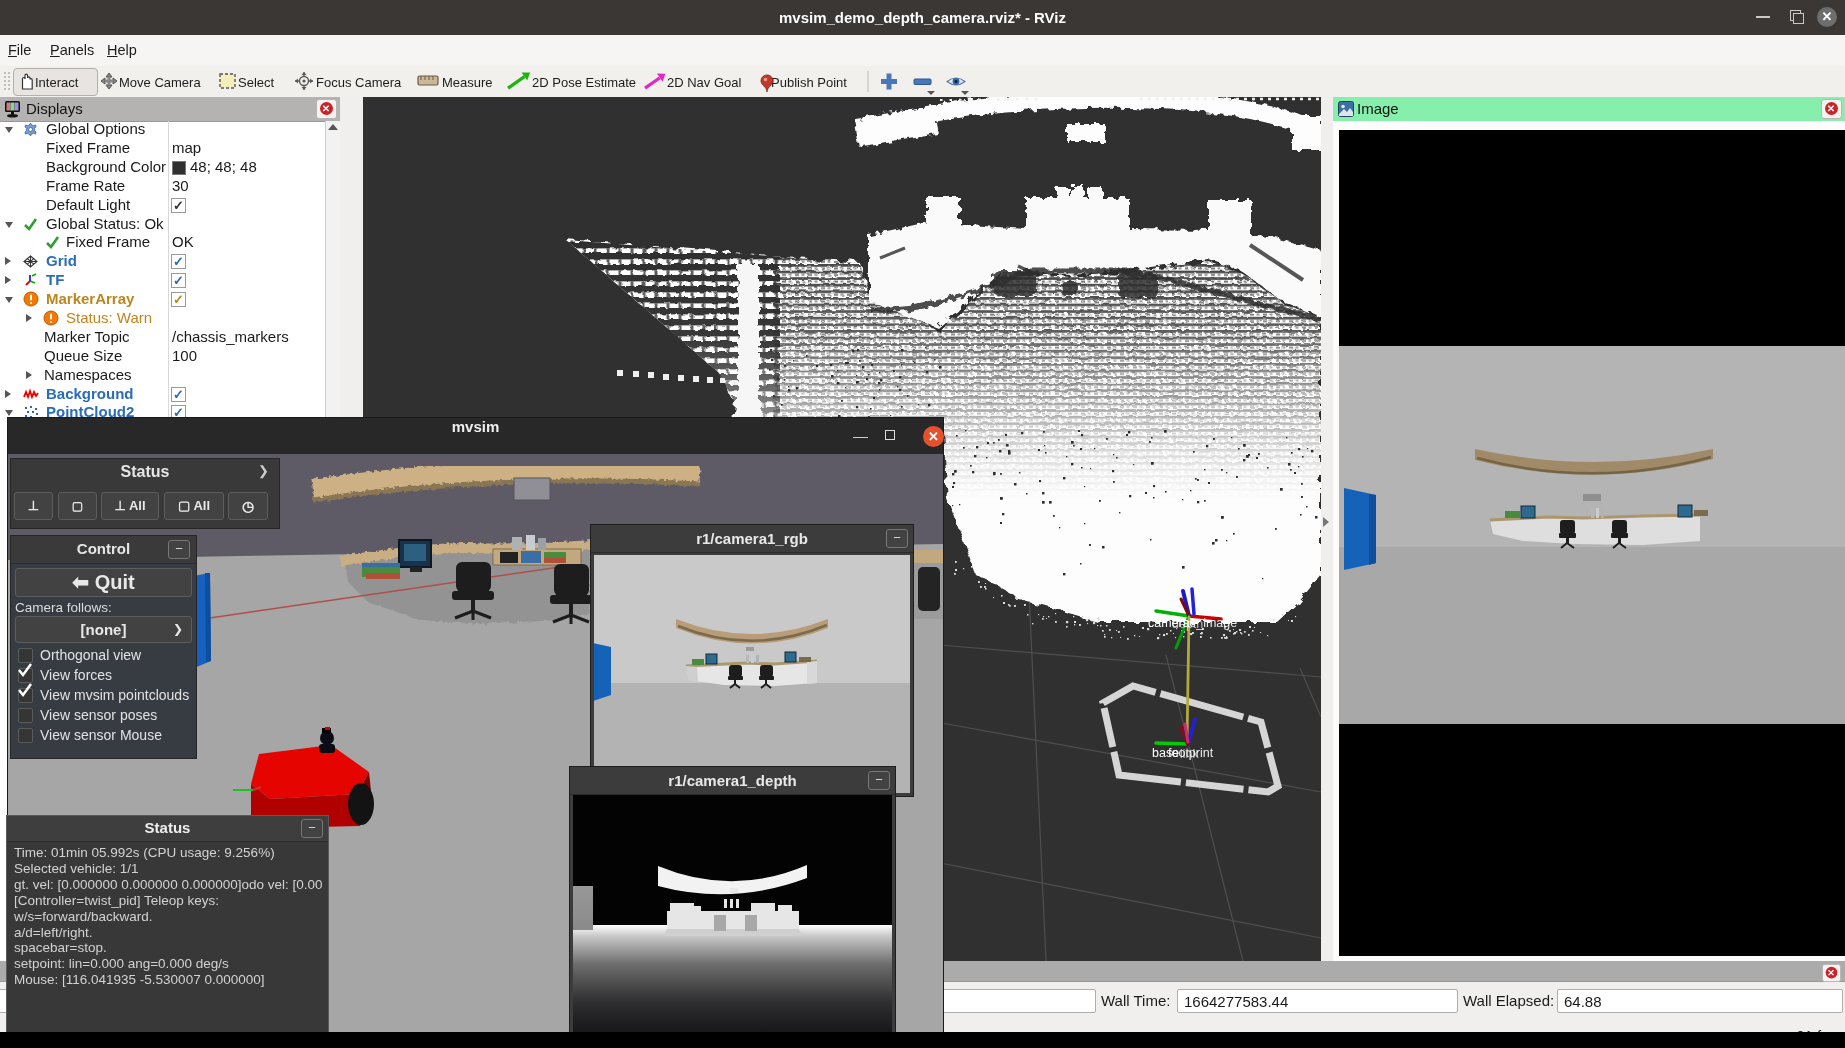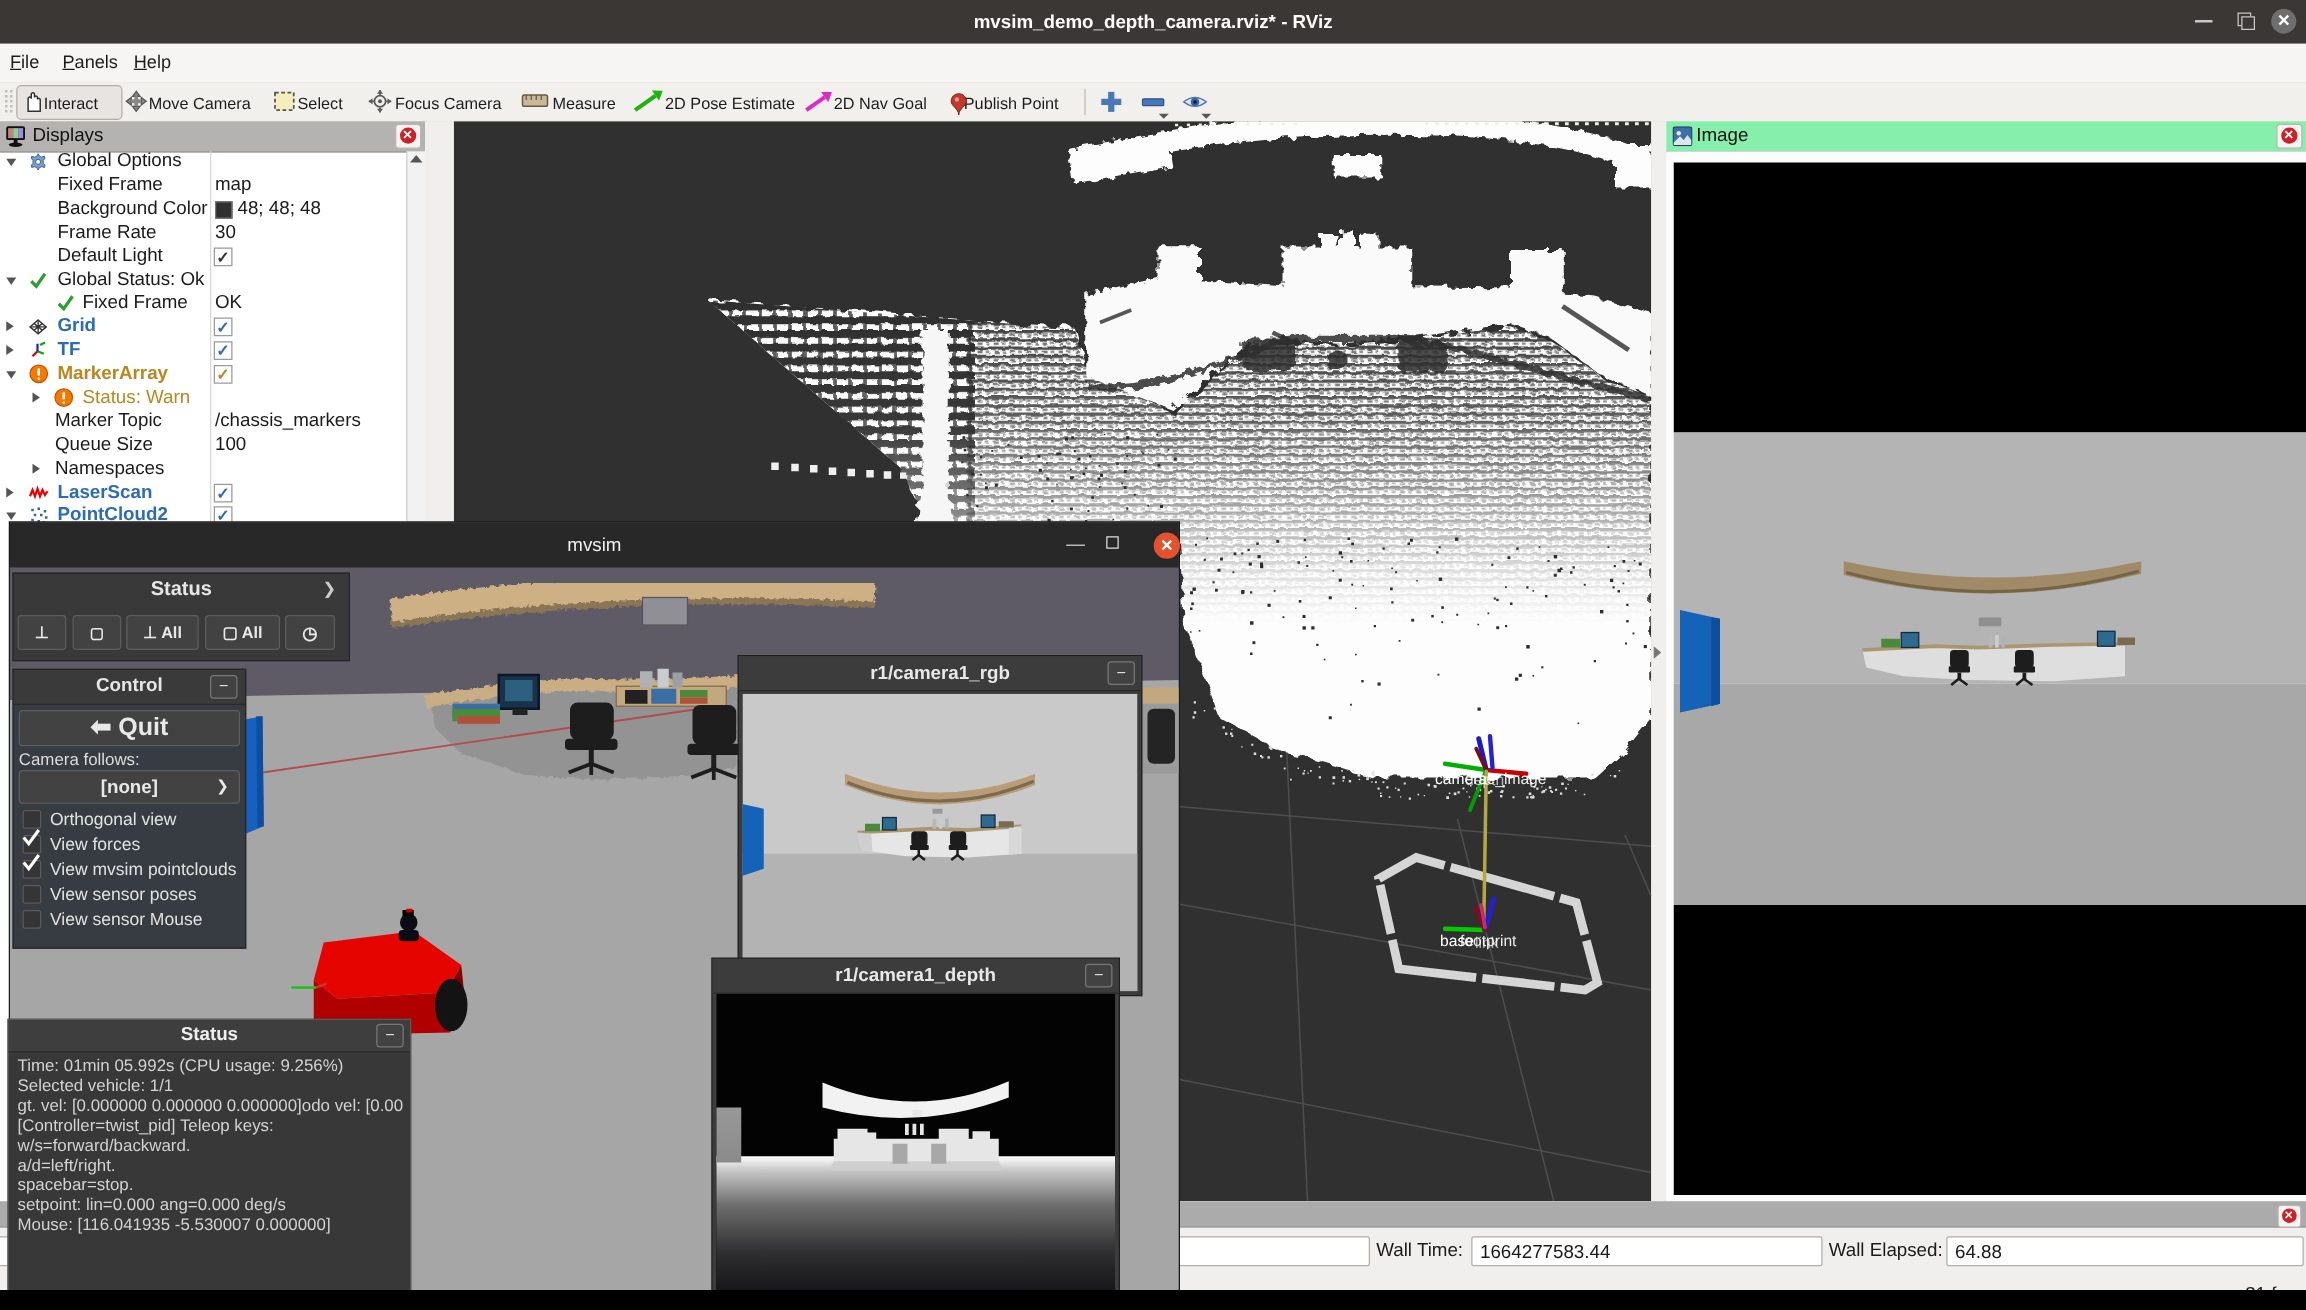--- a/index.html
+++ b/index.html
@@ -48,22 +48,22 @@
   
   #timepanel{left:0;top:961px;width:1845px;height:87px;background:#f0efed;}
   #thead{position:absolute;left:0;top:0;width:1845px;height:20px;background:#ababab;border-bottom:1px solid #989898;}
   .tin{position:absolute;top:28px;height:22px;background:#fff;border:1px solid #b0aeac;border-radius:2px;
        font-size:15px;color:#1a1a1a;padding:0 0 0 6px;line-height:23px;}
   .tlab{position:absolute;top:31px;font-size:15px;color:#1a1a1a;}
   
   #mvsim{left:8px;top:418px;width:935px;height:630px;background:#5e5b66;
          box-shadow:0 0 0 1px #1a1a1a;}
   #mvtitle{position:absolute;left:0;top:0;width:935px;height:36px;background:#282828;}
-  #mvtitle .t{position:absolute;left:0;right:0;top:10px;text-align:center;color:#eee;
-              font-size:15px;font-weight:normal;}
+  #mvtitle .t{position:absolute;left:0;right:0;top:0;text-align:center;color:#eee;
+              font-size:15px;font-weight:bold;}
   .winbtn{position:absolute;color:#ccc;font-size:15px;top:9px;}
   
   .dpanel{position:absolute;background:#3a3a3a;border:1px solid #262626;color:#e6e6e6;}
   .dbtn{position:absolute;background:#424242;border:1px solid #5d5d5d;border-radius:3px;color:#e8e8e8;
         text-align:center;font-weight:bold;}
   .dminus{position:absolute;width:20px;height:17px;background:#424242;border:1px solid #777;
           border-radius:3px;color:#ddd;text-align:center;line-height:15px;font-size:13px;}
   .dcheck{position:absolute;width:13px;height:13px;background:#353535;border:1px solid #5a5a5a;border-radius:2px;}
   .dchecklbl{position:absolute;font-size:14px;color:#e2e2e2;}
   
@@ -282,21 +282,21 @@
         </div>
 <div class="treerow" style="top:245px;">
           <span style="position:absolute;left:26px;top:5px;width:0;height:0;border-top:4.5px solid transparent;border-bottom:4.5px solid transparent;border-left:6px solid #555;"></span>
           <span class="lbl" style="left:44px;">Namespaces</span>
         </div>
 <div class="treerow" style="top:264px;">
           <span style="position:absolute;left:5px;top:5px;width:0;height:0;border-top:4.5px solid transparent;border-bottom:4.5px solid transparent;border-left:6px solid #555;"></span>
           <svg style="position:absolute;left:23px;top:3px;" width="16" height="13" viewBox="0 0 16 13">
             <path d="M1 9 L3 4 L5 9 L7 3 L9 9 L11 4 L13 8 L15 5" stroke="#e00" stroke-width="1.8" fill="none"></path>
           </svg>
-          <span class="lbl blue" style="left:46px;">LaserScan</span>
+          <span class="lbl blue" style="left:46px;">Background</span>
           <span class="cb" style="color:#2b6cb8;">✓</span>
         </div>
 <div class="treerow" style="top:282px;">
           <span style="position:absolute;left:5px;top:7px;width:0;height:0;border-left:4.5px solid transparent;border-right:4.5px solid transparent;border-top:6px solid #555;"></span>
           <svg style="position:absolute;left:23px;top:1px;" width="16" height="16" viewBox="0 0 16 16">
             <g fill="#3465a4">
               <rect x="2" y="3" width="2" height="2"></rect>
               <rect x="7" y="2" width="2" height="2"></rect>
               <rect x="12" y="4" width="2" height="2"></rect>
               <rect x="4" y="7" width="2" height="2"></rect>

